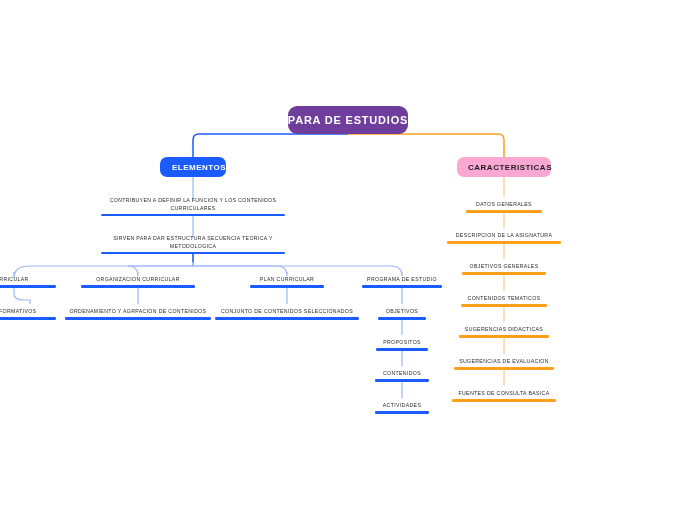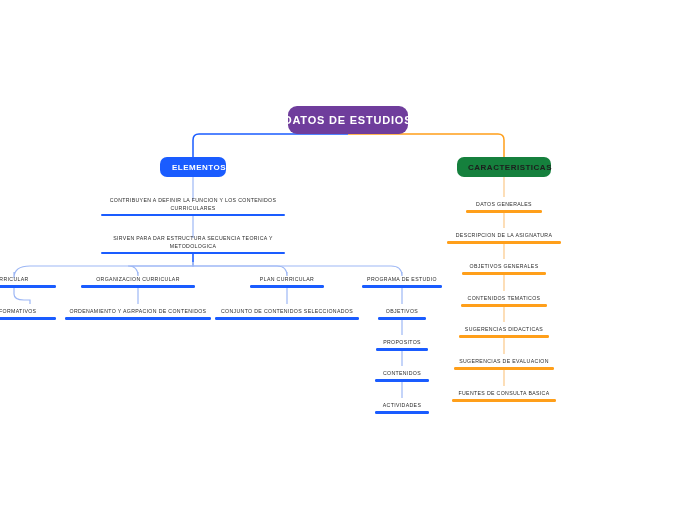--- a/index.html
+++ b/index.html
@@ -63,21 +63,21 @@
     letter-spacing: 0.5px;
     white-space: nowrap;
     z-index: 5;
     padding-left: 12px;
   }
   .pill.blue {
     background: #1a5cff;
     color: #ffffff;
   }
   .pill.orange {
-    background: #15803d;
+    background: #f9a8d4;
     color: #1d1d1d;
   }
 
   
   .leaf {
     position: absolute;
     box-sizing: border-box;
     display: flex;
     flex-direction: column;
     align-items: center;
@@ -136,21 +136,21 @@
       <path d="M 504 213 L 504 228" stroke="#fbc888" stroke-width="1.2"></path>
       <path d="M 504 244 L 504 259" stroke="#fbc888" stroke-width="1.2"></path>
       <path d="M 504 275 L 504 291" stroke="#fbc888" stroke-width="1.2"></path>
       <path d="M 504 307 L 504 322" stroke="#fbc888" stroke-width="1.2"></path>
       <path d="M 504 338 L 504 354" stroke="#fbc888" stroke-width="1.2"></path>
       <path d="M 504 370 L 504 386" stroke="#fbc888" stroke-width="1.2"></path>
     </g>
   </svg>
 
   <div class="root-node" style="left:288px; top:106px; width:120px; height:28px;">
-    <span>DATOS DE ESTUDIOS</span>
+    <span>PARA DE ESTUDIOS</span>
   </div>
 
   <div class="pill blue" style="left:160px; top:157px; width:66px; height:20px;">
     <span>ELEMENTOS</span>
   </div>
 
   <div class="pill orange" style="left:457px; top:157px; width:94px; height:20px;">
     <span>CARACTERISTICAS</span>
   </div>
 

